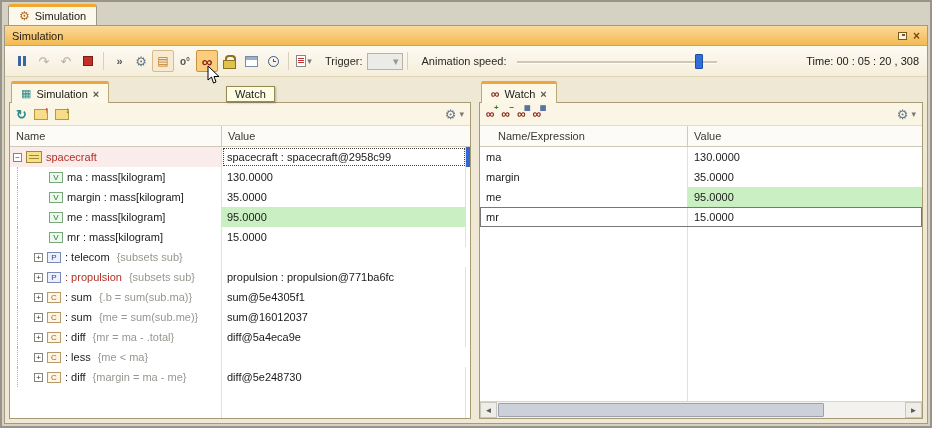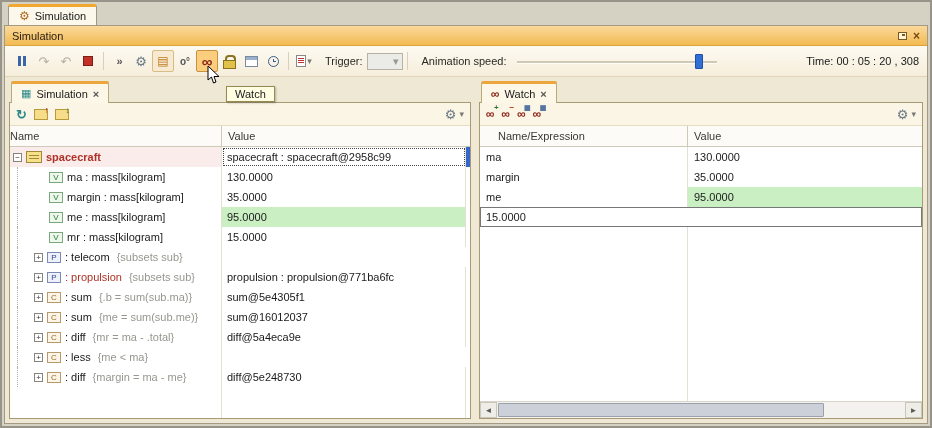--- a/index.html
+++ b/index.html
@@ -78,38 +78,38 @@
   .boxic.up::after{content:"↑";position:absolute;right:-2px;top:-5px;color:#b32a1a;font-size:9px;font-weight:bold}
   .boxic.dn::after{content:"↓";position:absolute;right:-2px;top:-5px;color:#2a7a2a;font-size:9px;font-weight:bold}
   .gearbtn{margin-left:auto;display:flex;align-items:center;gap:2px}
   .wic{position:relative;color:#8a2418;font-weight:bold;font-size:12px;line-height:1}
   .wic.badge-plus::after{content:"+";position:absolute;right:-4px;top:-4px;font-size:8px;color:#2a7a2a}
   .wic.badge-minus::after{content:"−";position:absolute;right:-4px;top:-4px;font-size:8px;color:#b32a1a}
   .wic.badge-grid::after{content:"▦";position:absolute;right:-5px;top:-4px;font-size:7px;color:#4a6a9a}
 
   .thead{height:21px;display:flex;align-items:stretch;background:#fcfbf7;border-bottom:1px solid #cfc9b9;
          color:#3a3a34;flex:0 0 auto}
-  .hname{width:212px;border-right:1px solid #cfc9b9;display:flex;align-items:center;}
+  .hname{width:212px;border-right:1px solid #cfc9b9;display:flex;align-items:center;padding-left:6px}
   .hnameR{width:208px;border-right:1px solid #cfc9b9;display:flex;align-items:center;padding-left:18px}
   .hval{flex:1;display:flex;align-items:center;padding-left:6px}
 
   .rows{display:flex;flex-direction:column;flex:1 1 auto;overflow:hidden}
   .trow{height:20px;display:flex;flex:0 0 auto}
   .fillrow{display:flex;flex:1 1 auto}
   .cname{width:212px;border-right:1px solid #e4e0d4;display:flex;align-items:center;gap:4px;
          padding-left:3px;white-space:nowrap;overflow:hidden}
   .cval{width:244px;border-right:1px solid #e4e0d4;display:flex;align-items:center;padding-left:5px;
         white-space:nowrap;overflow:hidden}
   .cfill{flex:1}
   .cfill.bluesel{background:#3566cc}
   .cval.focus{outline:1px dotted #444;outline-offset:-2px}
   .cval.green{background:#c9efc2}
   .cname.pinkbg{background:#fbecec}
   .nm.red{color:#b03226}
-  .nm.bold{font-weight:bold}
+  .nm.bold{font-weight:normal}
   .note{color:#979790;margin-left:3px}
   .exp{width:9px;height:9px;border:1px solid #84847a;background:#fff;font-size:8px;line-height:7px;
        text-align:center;color:#333;flex:0 0 auto}
   .ind1{width:13px;align-self:stretch;border-left:1px dotted #b0b0a2;margin-left:4px;flex:0 0 auto}
   .sp11{width:11px;flex:0 0 auto}
   .pic{width:14px;height:11px;border:1px solid #9a9a88;font-size:8px;line-height:9px;text-align:center;
        background:#fdfdf2;flex:0 0 auto}
   .pic.v{color:#2a7a2a;border-color:#7aa87a;background:#eef7ee}
   .pic.p{color:#2a4a9a;border-color:#7a8ab8;background:#eef0fa}
   .pic.c{color:#9a6a1a;border-color:#b89a6a;background:#fdf6e8}
@@ -411,20 +411,21 @@
             </div>
             <div class="trow">
               <div class="cnameR">margin</div>
               <div class="cvalR">35.0000</div>
             </div>
             <div class="trow">
               <div class="cnameR">me</div>
               <div class="cvalR green">95.0000</div>
             </div>
             <div class="trow selrow">
+              <div class="cnameR">mr</div>
               <div class="cvalR">15.0000</div>
             </div>
             <div class="fillrow">
               <div class="cnameR"></div>
                 <div class="cvalR"></div>
             </div>
           </div>
           <div class="hscroll">
             <div class="sbtn">◄</div>
             <div class="strack">

